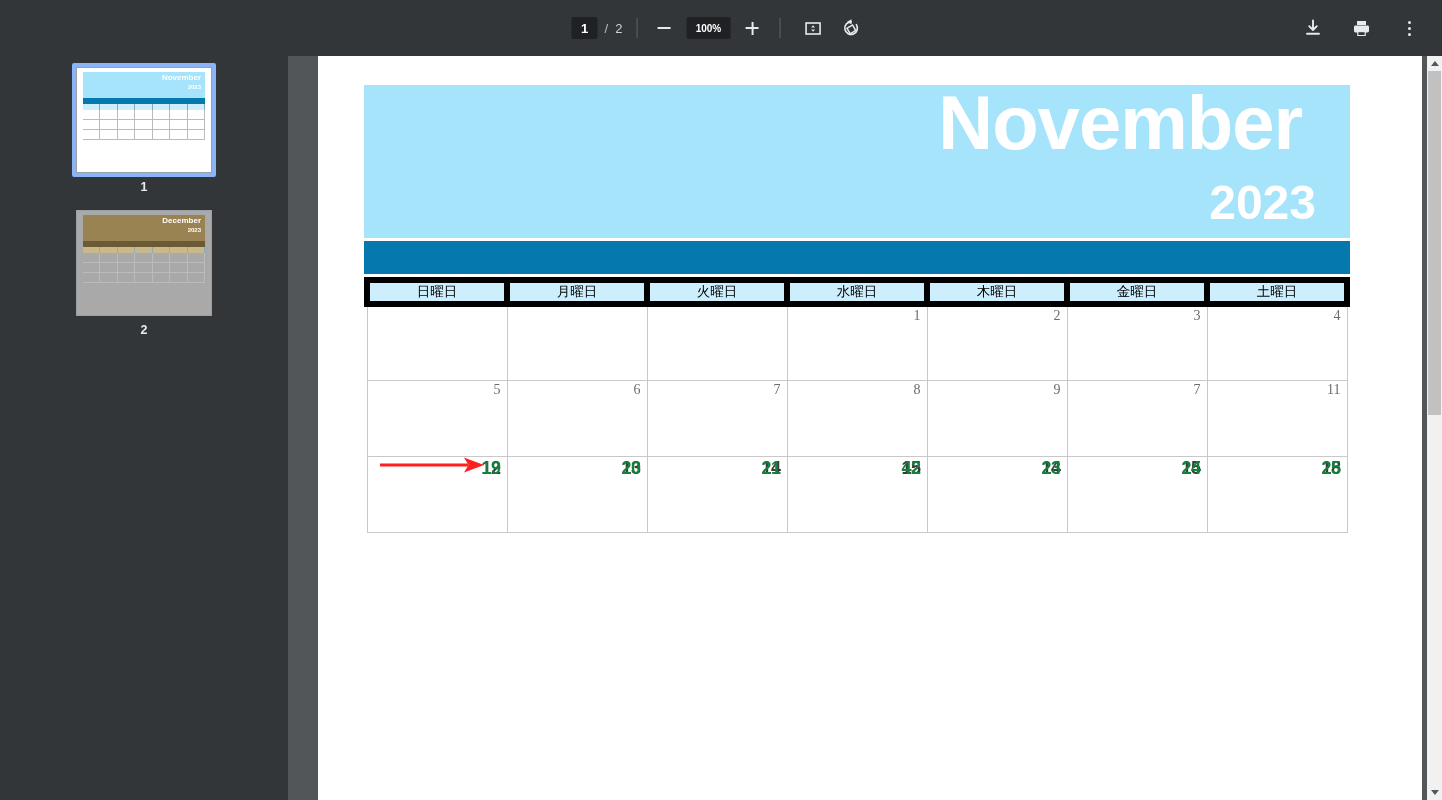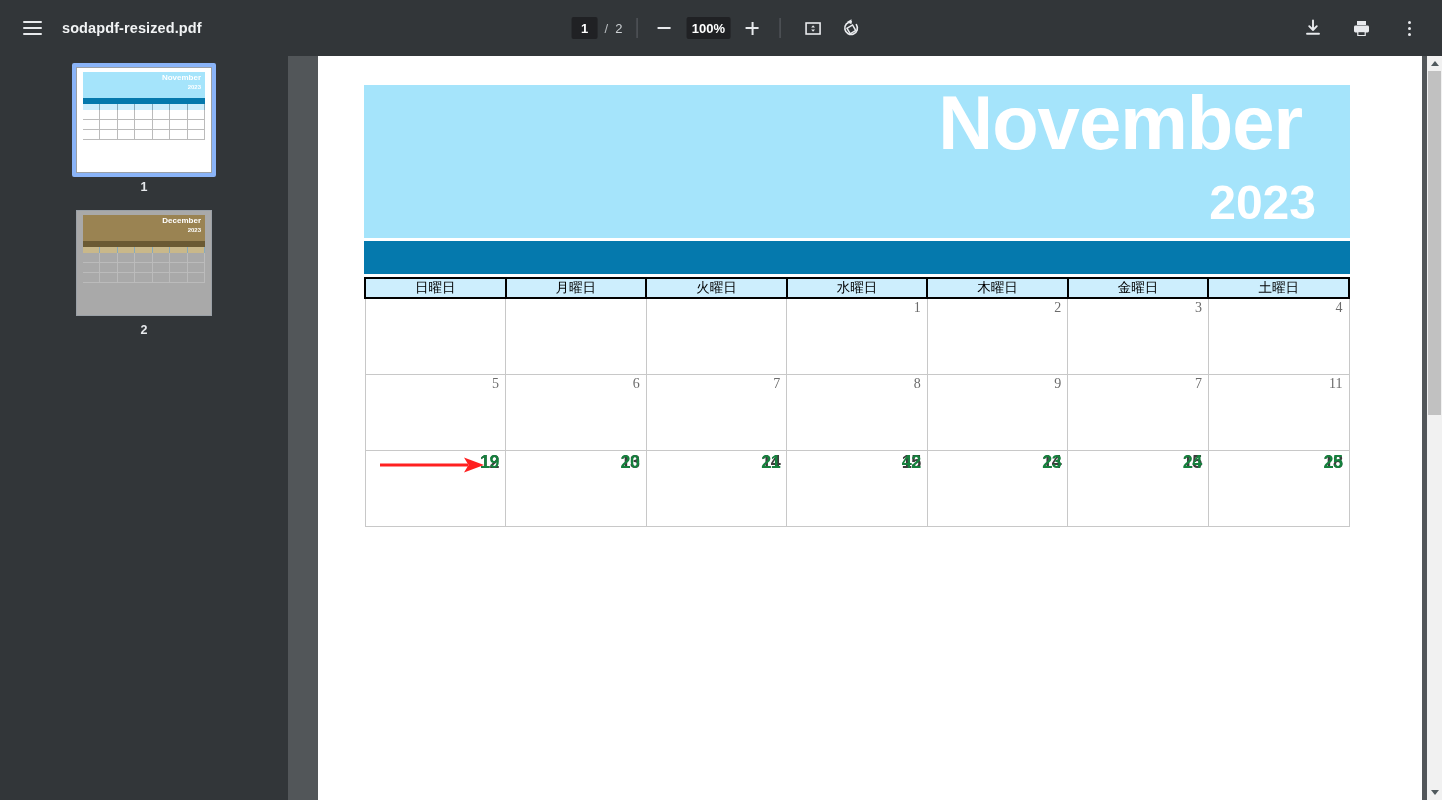--- a/index.html
+++ b/index.html
@@ -49,21 +49,21 @@
   .zoom-btn {
     width: 26px; height: 26px; display: flex; align-items: center;
     justify-content: center; cursor: pointer; color: #e8eaed; border-radius: 3px;
     position: relative;
   }
   .zoom-btn .bar-h { width: 13px; height: 2px; background: #e8eaed; position: absolute; }
   .zoom-btn .bar-v { width: 2px; height: 13px; background: #e8eaed; position: absolute; }
   .zoom-level {
     min-width: 44px; height: 22px; background: #202124; color: #fff;
     border-radius: 2px; display: flex; align-items: center; justify-content: center;
-    font-size: 13px; font-weight: bold; margin: 2px 9px; padding: 0 4px;
+    font-size: 10px; font-weight: bold; margin: 2px 9px; padding: 0 4px;
   }
   .icon-btn {
     width: 30px; height: 30px; display: flex; align-items: center;
     justify-content: center; cursor: pointer; border-radius: 4px; margin: 0 4px;
   }
   .tb-right {
     position: absolute; right: 14px; display: flex; align-items: center; gap: 10px;
   }
   .kebab { display: flex; flex-direction: column; gap: 3px; align-items: center; }
   .kebab i { width: 3px; height: 3px; background: #e8eaed; border-radius: 50%; display: block; }
@@ -166,21 +166,21 @@
   }
   .cal-bar { height: 33px; background: #0579ad; margin-top: 3px; }
   .cal-table {
     width: 986px; border-collapse: collapse; margin-top: 3px;
     table-layout: fixed;
   }
   .cal-table th {
     background: #cdeefd; color: #000;
     font-size: 13.5px; font-weight: normal;
     height: 20px; text-align: center;
-    border: 2px solid #000000;
+    border: 6px solid #000000;
     font-family: "DejaVu Sans", sans-serif;
   }
   .cal-table td {
     height: 76px; vertical-align: top; text-align: right;
     border: 1px solid #c8c8c8;
     padding: 1px 6px 0 0;
     font-size: 14px; color: #6b6b6b;
     font-family: "Liberation Serif", serif;
   }
   .cal-table td.glitch {
@@ -231,28 +231,20 @@
   }
   .sb-bottom { position: absolute; bottom: 0; left: 0; }
 </style>
 </head>
 <body>
 
 <div id="app">
 
   <div class="toolbar">
 
-    <div class="tb-left">
-      <div class="menu-btn">
-        <span></span>
-          <span></span>
-          <span></span>
-      </div>
-      <div class="doc-title">sodapdf-resized.pdf</div>
-    </div>
 
     <div class="tb-center">
       <div class="page-box">
         <input class="page-input" value="1" style="">
         <span class="page-sep">/</span>
         <span class="page-total">2</span>
       </div>
 
       <div class="divider"></div>
 

